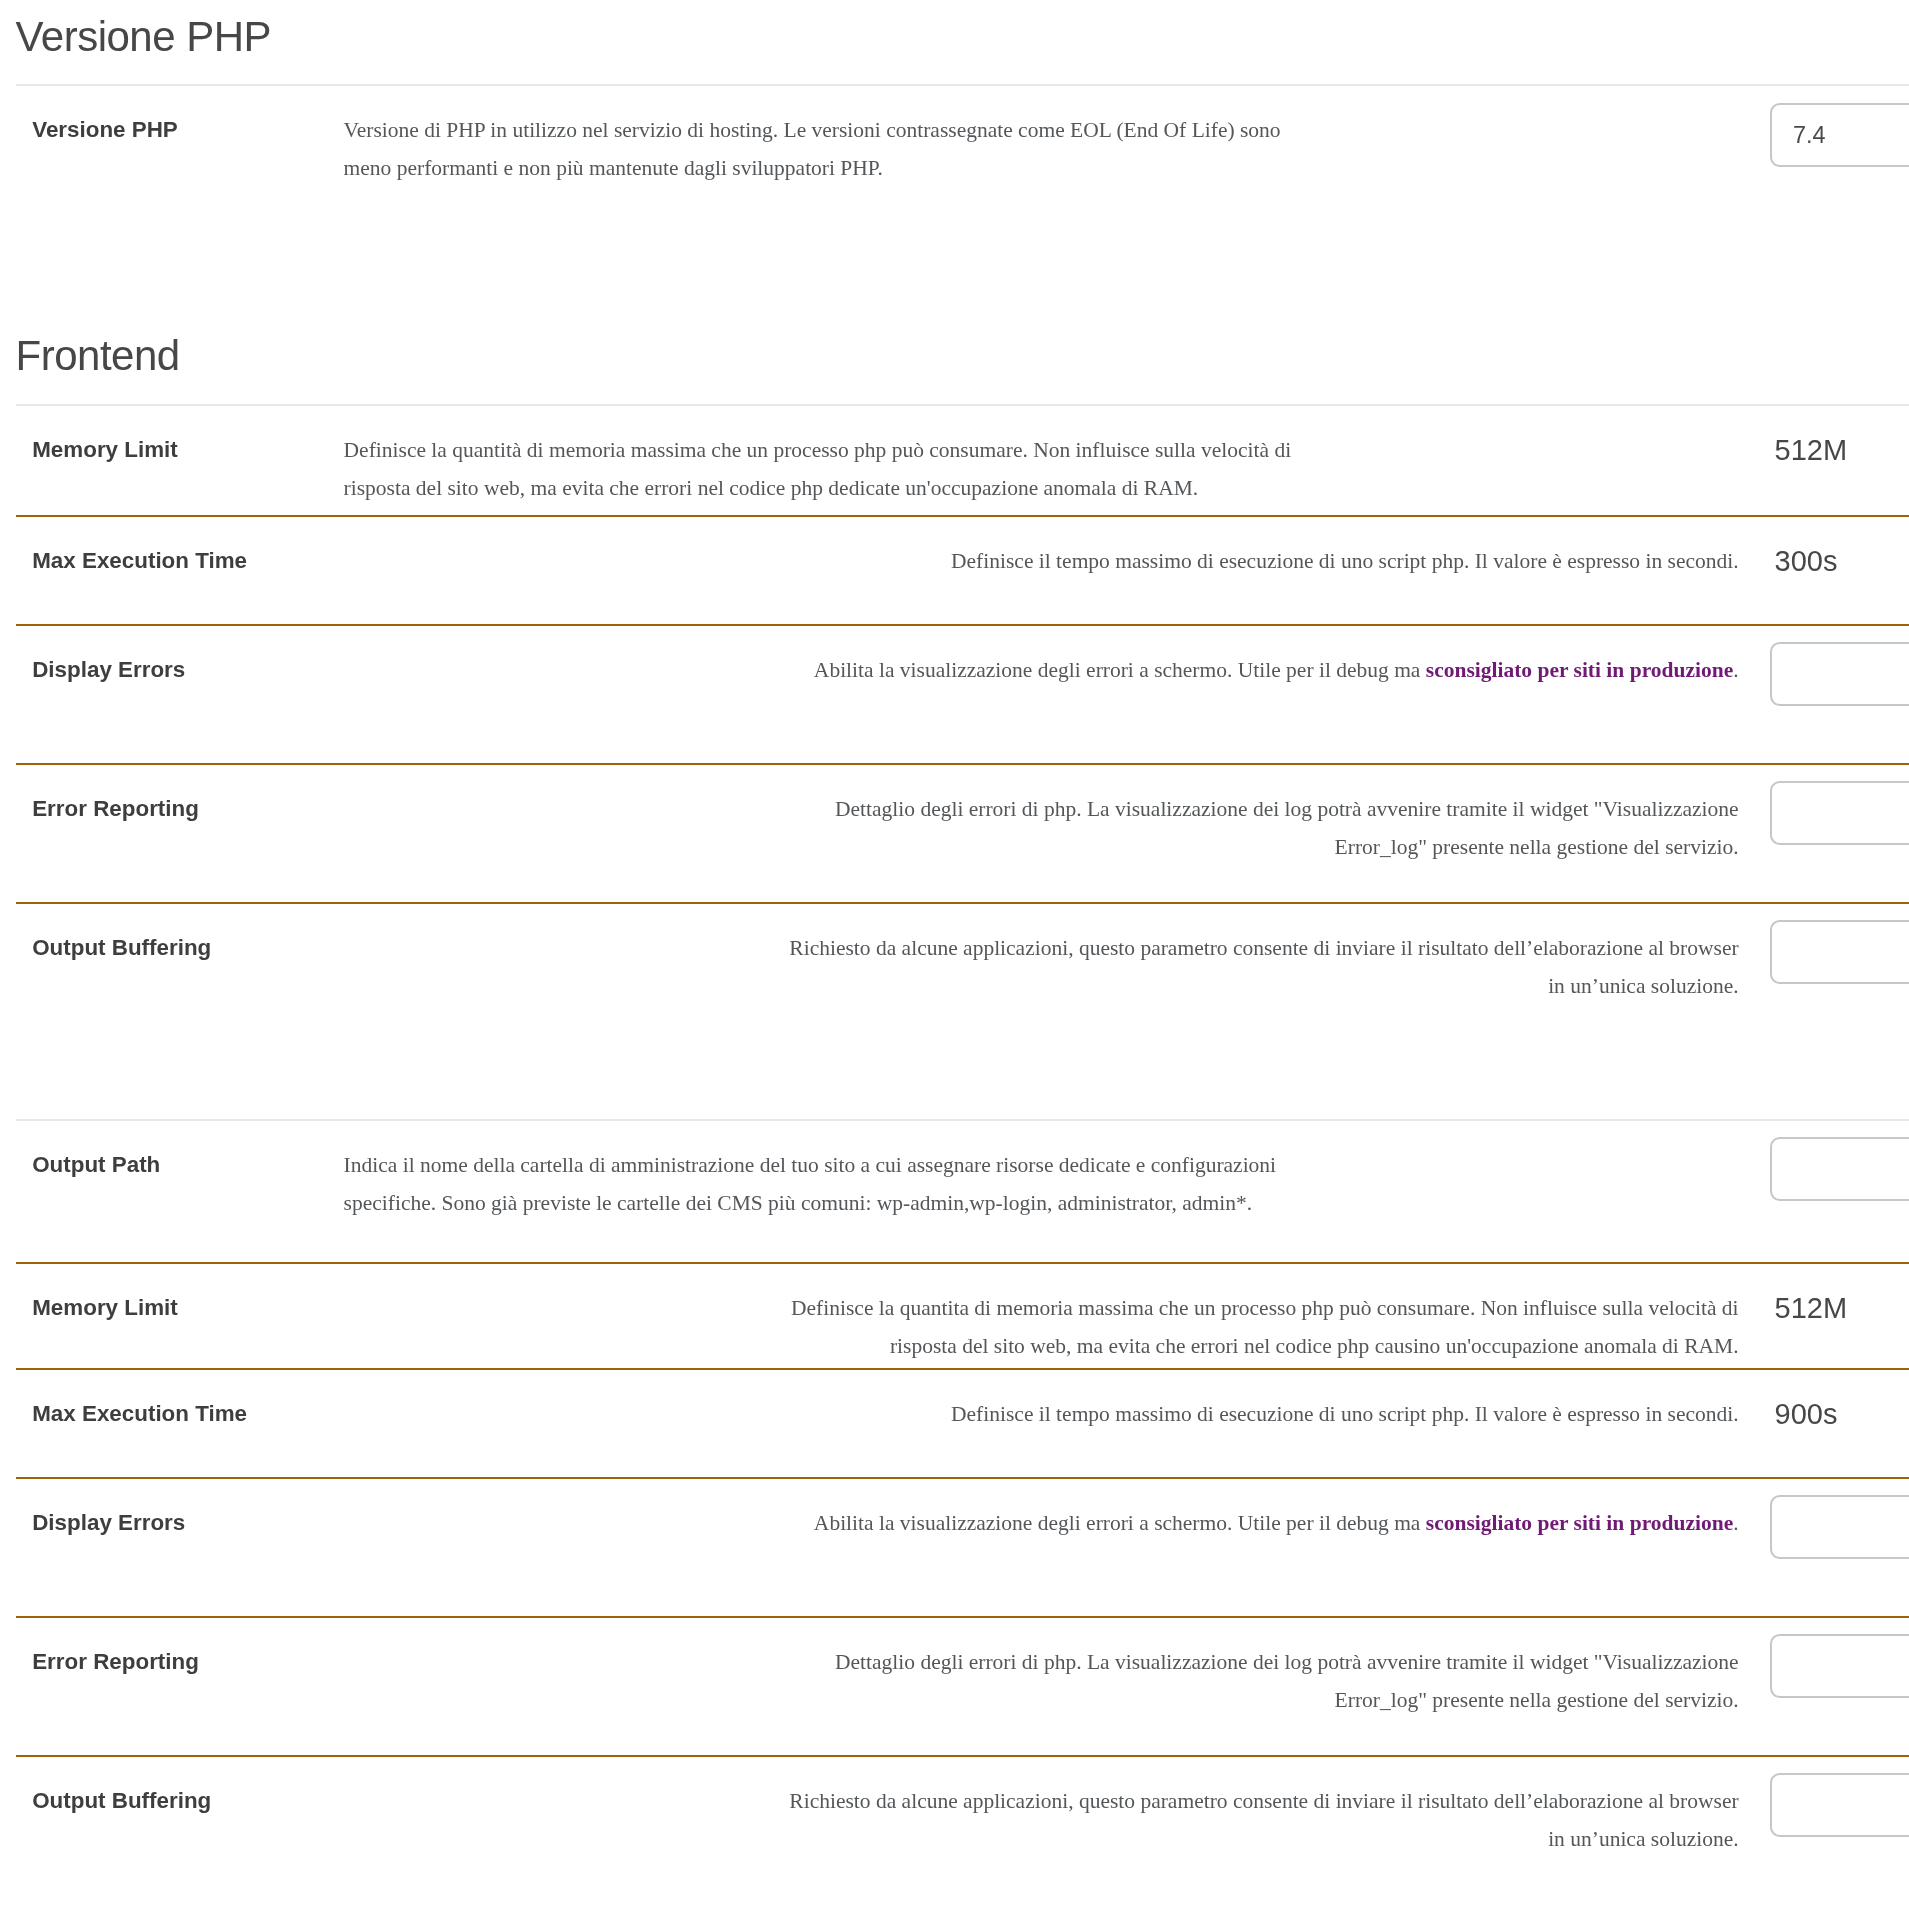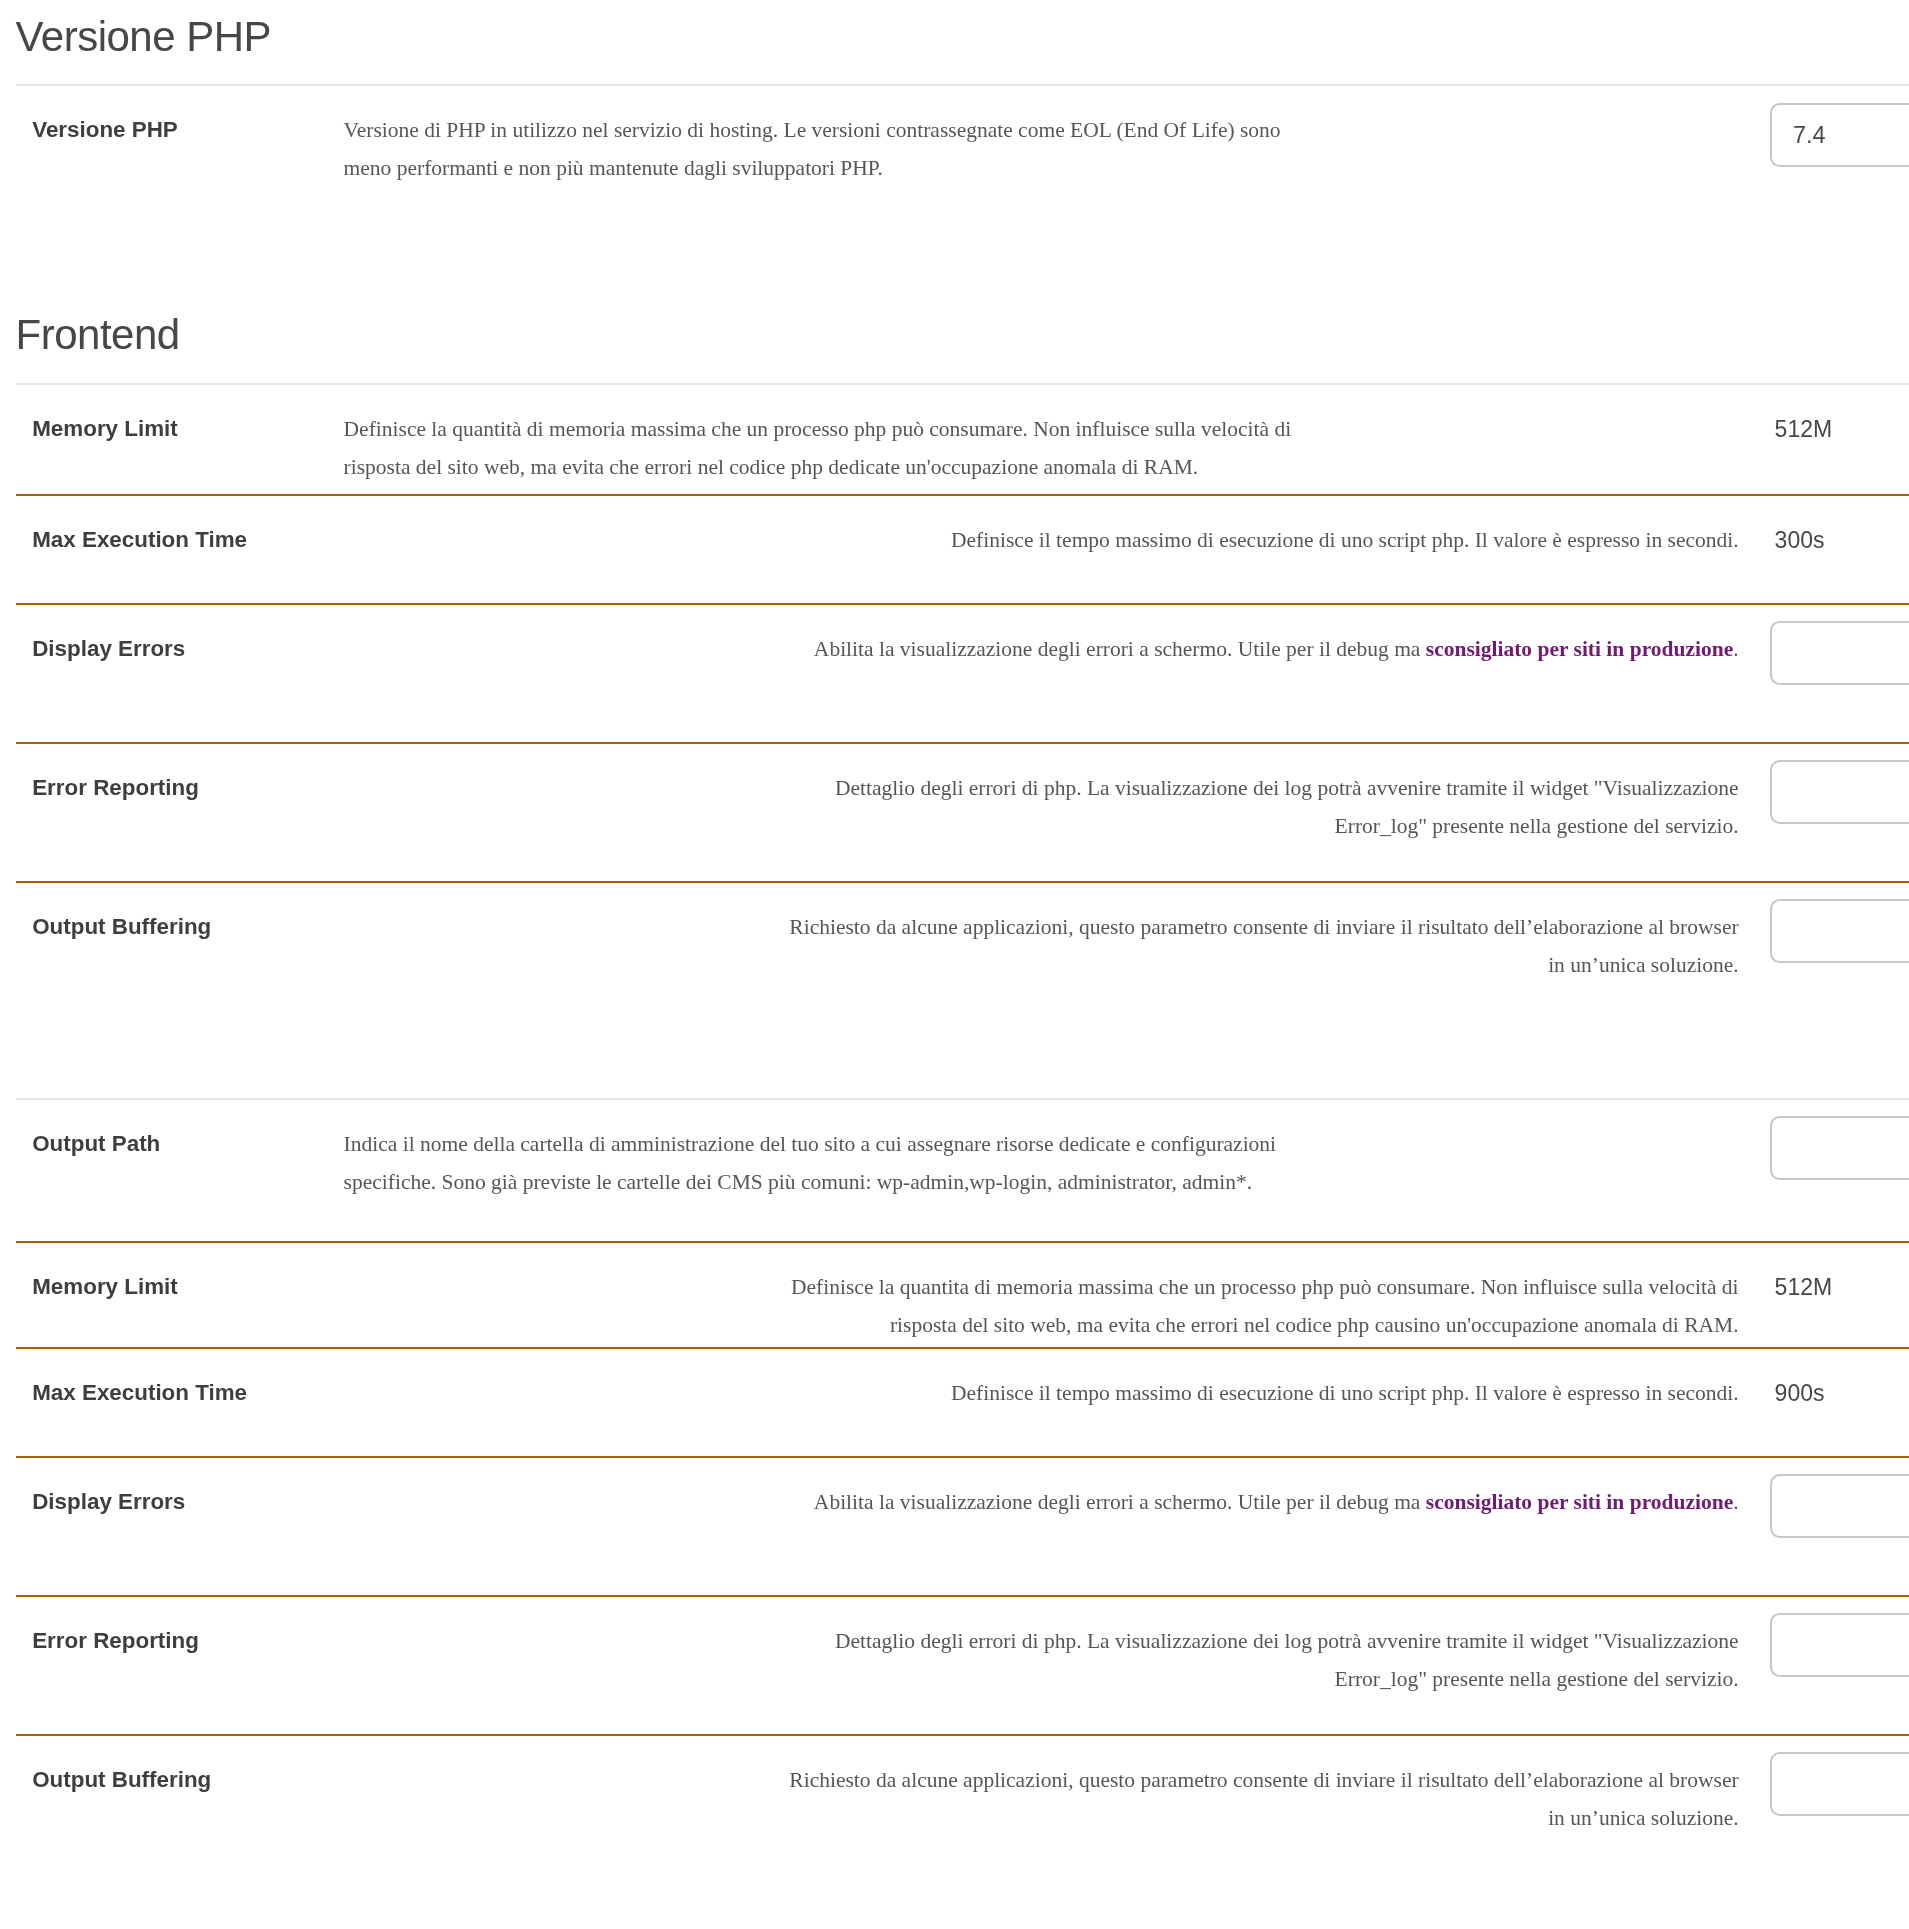--- a/index.html
+++ b/index.html
@@ -33,30 +33,30 @@
   }
   .setting-desc {
     position: absolute; left: 328px; top: 25px; width: 1395px;
     font-size: 21.5px; line-height: 38px; color: #54575a;
     white-space: pre-line;
     font-family: Liberation Serif, serif;
   }
   .setting-desc b { font-weight: 700; color: #701a75; }
   .setting-value {
     position: absolute; left: 1759px; top: 25px;
-    font-size: 23px; line-height: 38px; color: #474747;
+    font-size: 29px; line-height: 38px; color: #474747;
   }
   .ctrl-box {
     position: absolute; left: 1754px; top: 16.6px;
     width: 234px; height: 64px;
     border: 2px solid #c7c7c7; border-radius: 9.8px; background: #ffffff;
     font-size: 23.4px; line-height: 60px; padding-left: 21.5px; color: #4a4a4a;
     cursor: pointer;
   }
-  #section-frontend { margin-top: 81px; }
+  #section-frontend { margin-top: 102px; }
   #section-backend { margin-top: 78px; }
 </style>
 </head>
 <body>
 
 <div class="section" id="section-php-version">
   <div class="section-title">Versione PHP</div>
   <div class="section-rule"></div>
   <div class="rows">
     <div class="row h-ctrl-1">

